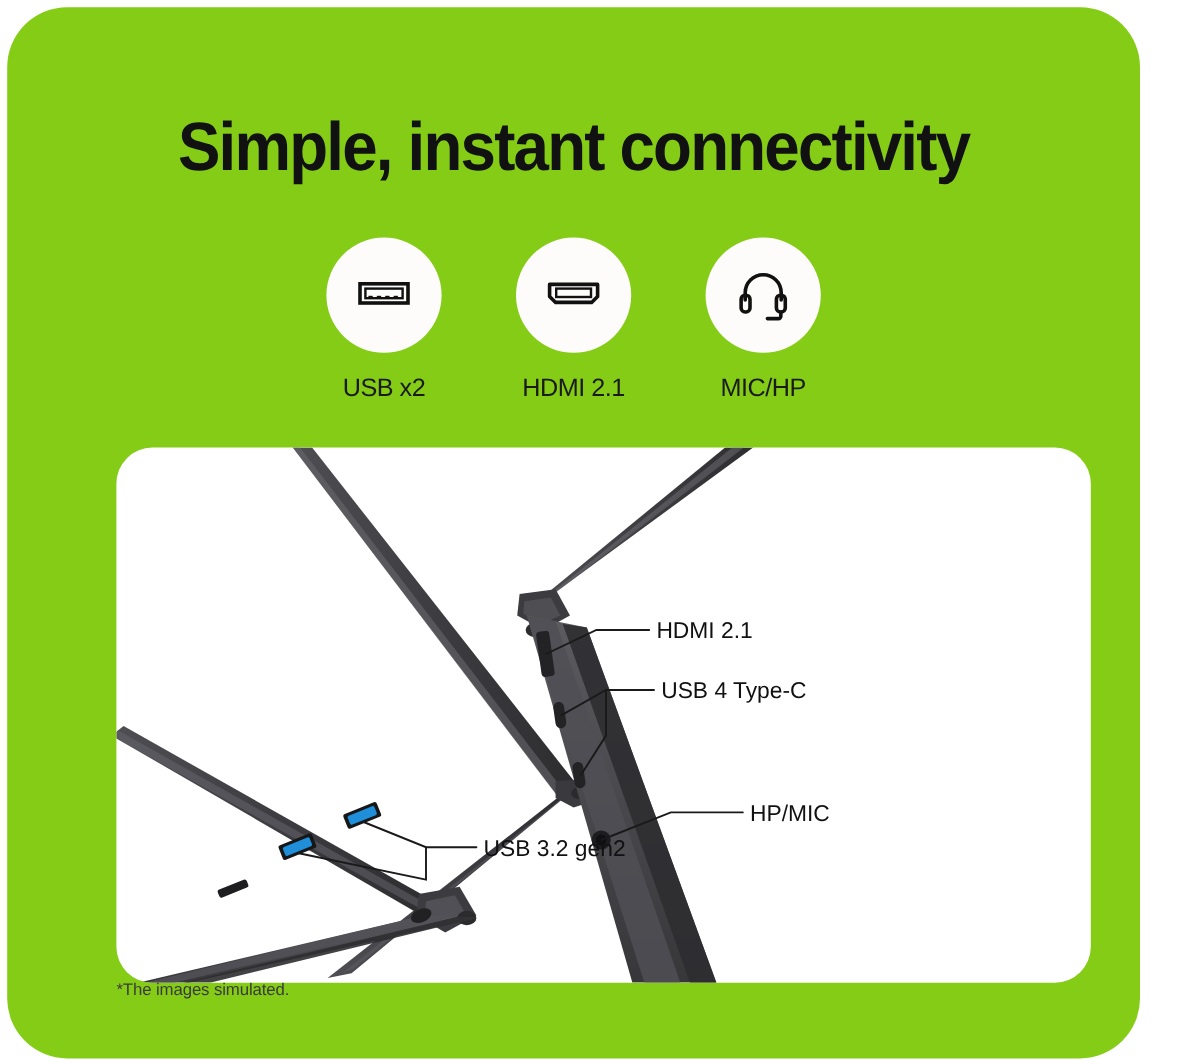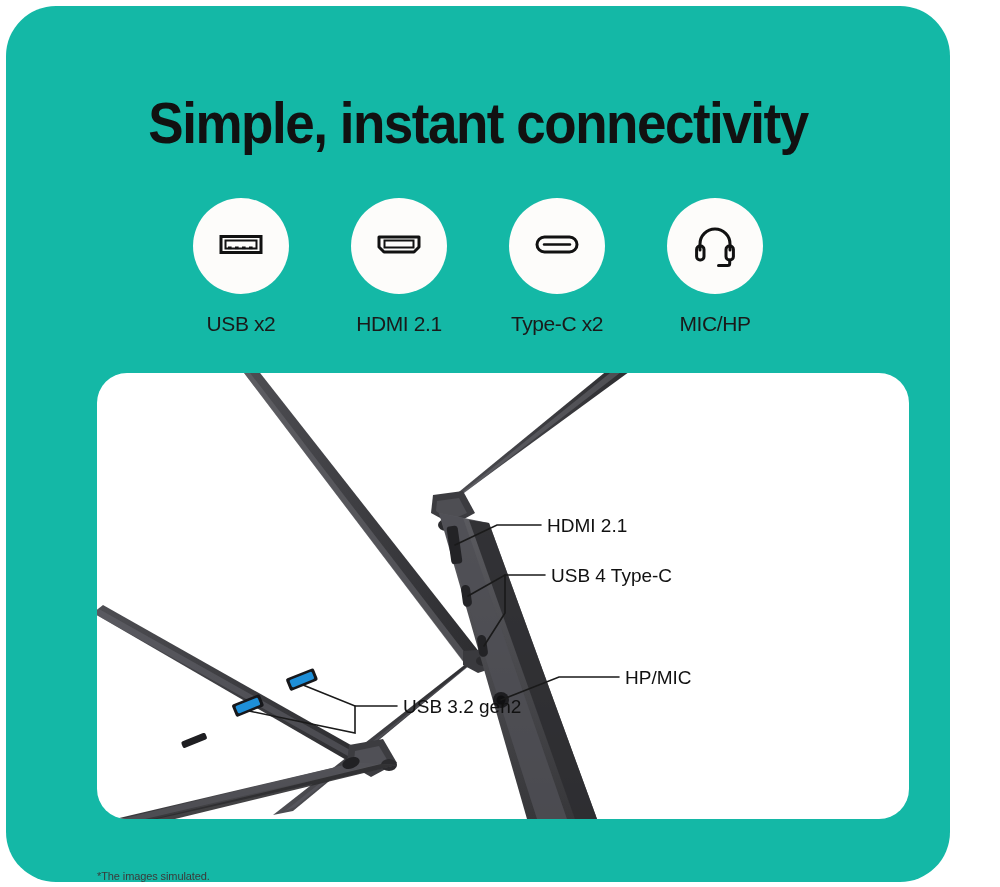--- a/index.html
+++ b/index.html
@@ -90,32 +90,32 @@
     background: #ffffff;
     border-radius: 30px;
     overflow: hidden;
   }
   #photo-svg { display: block; width: 812px; height: 446px; }
 
   
   #footnote {
     position: absolute;
     left: 91px;
-    top: 864px;
-    font-size: 11px;
+    top: 810px;
+    font-size: 14px;
     color: #3a3a3a;
     letter-spacing: -0.1px;
   }
 </style>
 </head>
 <body>
 
 <div id="stage" style="background: rgb(255, 255, 255);">
 
-  <div id="promo-card" style="background: #14b8a6; text-decoration: underline;">
+  <div id="promo-card" style="background: #84cc16; text-decoration: underline;">
 
     <div id="headline">Simple, instant connectivity</div>
 
     <div id="port-row">
 
       <div class="port-item">
         <div class="port-circle">
           <span>
             <svg width="56" height="56" viewBox="0 0 56 56">
               <rect x="8" y="20.5" width="40" height="16" fill="none" stroke="#111" stroke-width="3"></rect>
@@ -135,31 +135,20 @@
           <span>
             <svg width="56" height="56" viewBox="0 0 56 56">
               <path d="M8 21 H48 V31 L43 36 H13 L8 31 Z" fill="none" stroke="#111" stroke-width="3" stroke-linejoin="round"></path>
               <rect x="13.5" y="24.5" width="29" height="7" fill="none" stroke="#111" stroke-width="2"></rect>
             </svg>
           </span>
         </div>
         <div class="port-label">HDMI 2.1</div>
       </div>
 
-      <div class="port-item">
-        <div class="port-circle">
-          <span>
-            <svg width="56" height="56" viewBox="0 0 56 56">
-              <rect x="8" y="21" width="40" height="15" rx="7.5" fill="none" stroke="#111" stroke-width="3"></rect>
-              <line x1="15" y1="28.5" x2="41" y2="28.5" stroke="#111" stroke-width="2.4" stroke-linecap="round"></line>
-            </svg>
-          </span>
-        </div>
-        <div class="port-label">Type-C x2</div>
-      </div>
 
       <div class="port-item">
         <div class="port-circle">
           <span>
             <svg width="56" height="56" viewBox="0 0 56 56">
               <path d="M13 34 V28 a15 15 0 0 1 30 0 V34" fill="none" stroke="#111" stroke-width="3" stroke-linecap="round"></path>
               <rect x="9.6" y="30" width="7.4" height="14" rx="3.4" fill="none" stroke="#111" stroke-width="3"></rect>
               <rect x="39" y="30" width="7.4" height="14" rx="3.4" fill="none" stroke="#111" stroke-width="3"></rect>
               <path d="M42.7 44 V47.5 a2 2 0 0 1 -2 2 H31.5" fill="none" stroke="#111" stroke-width="3" stroke-linecap="round"></path>
             </svg>

